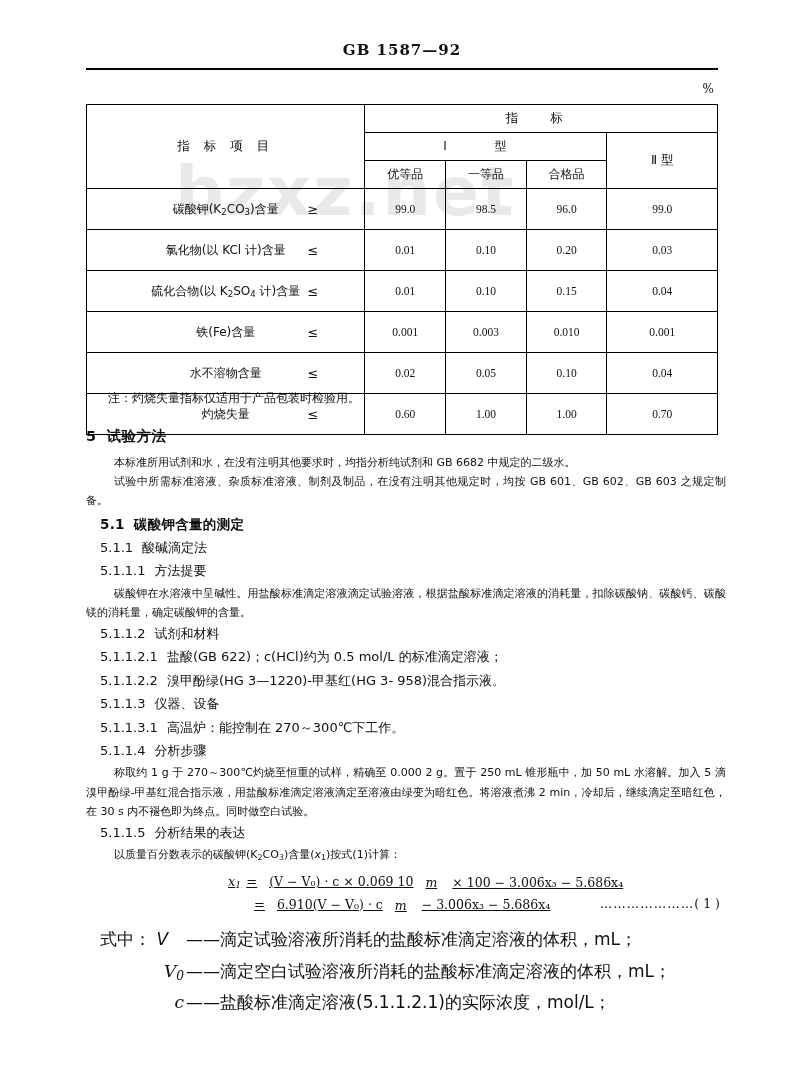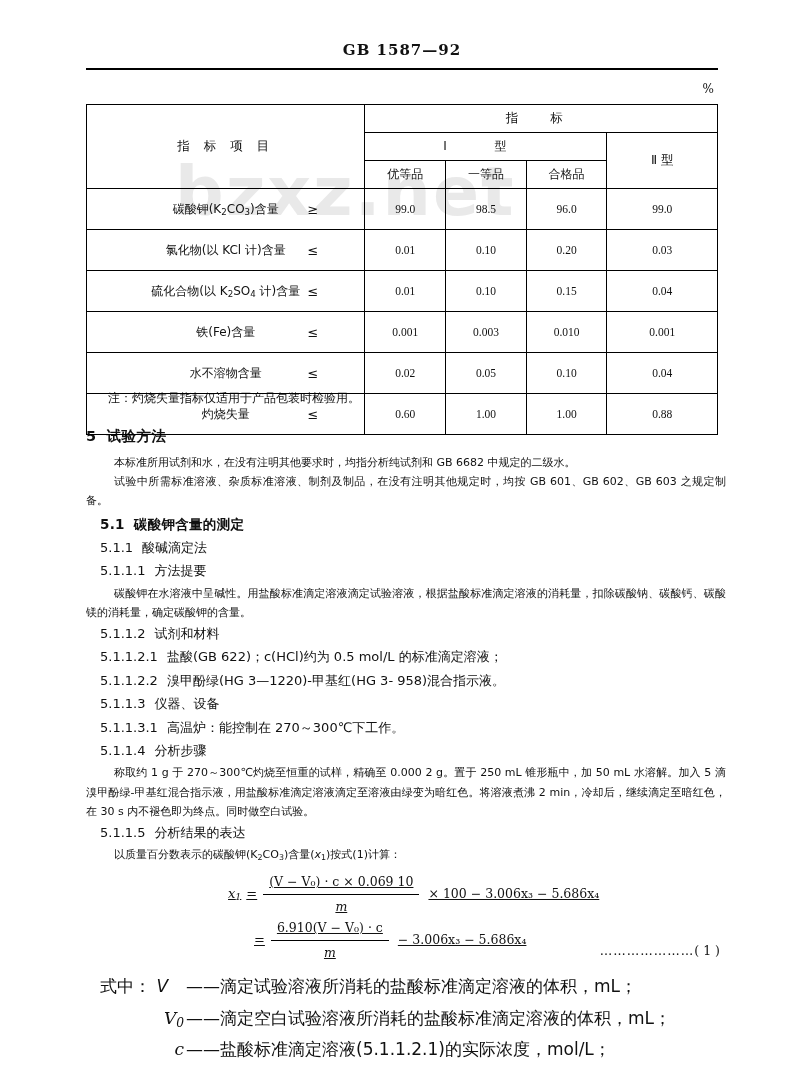--- a/index.html
+++ b/index.html
@@ -185,21 +185,21 @@
     align-items: center;
     justify-content: flex-start;
     text-decoration: underline;
   }
   .frow.line1 { padding-left: 142px; }
   .frow.line2 { padding-left: 168px; }
   .lhs { font-style: italic; margin-right: 5px; }
   .eqsign { margin-right: 3px; }
   .frac {
     display: inline-flex;
-    flex-direction: column;
+    flex-direction: row;
     align-items: center;
     vertical-align: middle;
     margin: 0 3px;
   }
   .frac .numer {
     padding: 0 6px 1px 6px;
     white-space: nowrap;
     font-size: 12.5px;
   }
   .frac .bar { width: 100%; height: 1px; background: #000; }
@@ -308,21 +308,21 @@
             <td class="val-cell">0.02</td>
             <td class="val-cell">0.05</td>
             <td class="val-cell">0.10</td>
             <td class="val-cell">0.04</td>
           </tr>
           <tr>
             <td class="name-cell"><span>灼烧失量</span><span class="op">≤</span></td>
             <td class="val-cell">0.60</td>
             <td class="val-cell">1.00</td>
             <td class="val-cell">1.00</td>
-            <td class="val-cell">0.88</td>
+            <td class="val-cell">0.70</td>
           </tr>
         </tbody>
     </table>
   </div>
 
   <div class="note">注：灼烧失量指标仅适用于产品包装时检验用。</div>
 
   <div class="content">
 
     <h2 class="sec">

